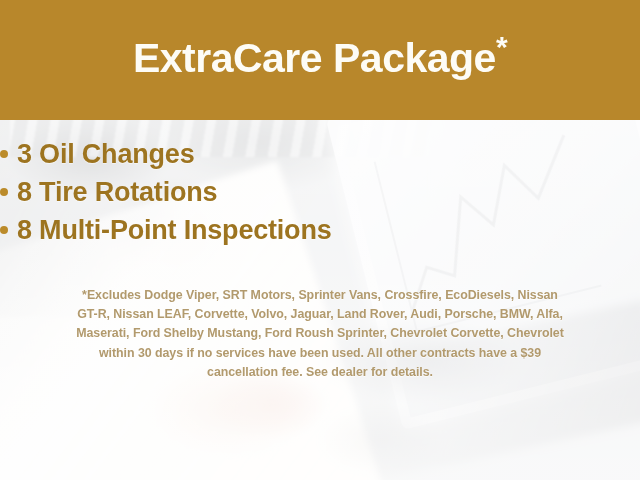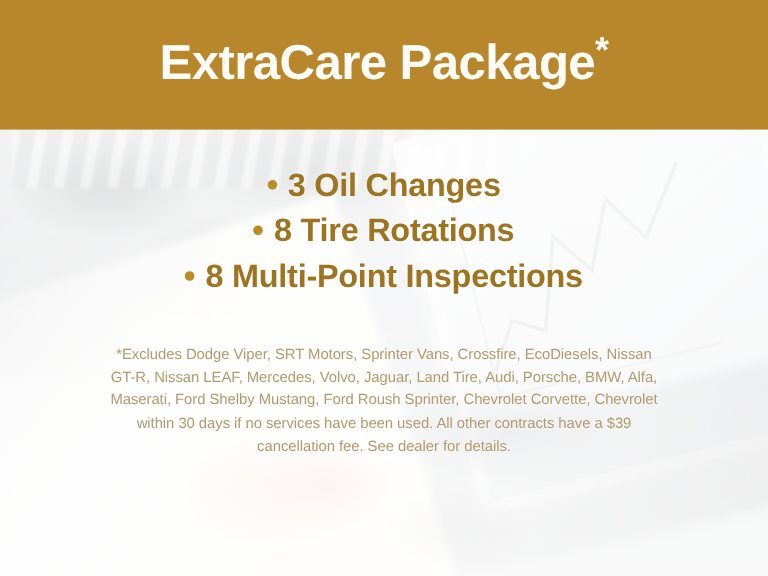--- a/index.html
+++ b/index.html
@@ -147,21 +147,21 @@
     inset: 0;
     background: linear-gradient(180deg, rgba(255,255,255,.40) 0%, rgba(255,255,255,.25) 35%, rgba(255,255,255,.48) 100%);
   }
 
   
   .header-bar {
     position: absolute;
     left: 0;
     top: 0;
     width: 640px;
-    height: 108px;
+    height: 120px;
     background: #b8872b;
     z-index: 5;
     display: flex;
     align-items: center;
     justify-content: center;
   }
   .header-title {
     color: #fdfcf6;
     font-size: 41px;
     font-weight: bold;
@@ -176,21 +176,20 @@
     line-height: 0;
   }
 
   
   .benefits {
     position: absolute;
     left: 0;
     top: 135px;
     width: 640px;
     z-index: 6;
-    text-align: center;
   }
   .benefit-item {
     display: block;
     color: #9d7420;
     font-size: 27px;
     font-weight: bold;
     line-height: 38px;
     letter-spacing: -.2px;
     white-space: nowrap;
     text-shadow: 0 1px 1px rgba(255,255,255,.55);
@@ -214,21 +213,21 @@
     width: 640px;
     z-index: 6;
     text-align: center;
     padding: 0 24px;
     box-sizing: border-box;
   }
   .disclaimer-line {
     display: block;
     color: #b29a6d;
     font-size: 12.4px;
-    font-weight: normal;
+    font-weight: bold;
     line-height: 19.2px;
     letter-spacing: -.05px;
     white-space: nowrap;
     text-shadow: 0 1px 0 rgba(255,255,255,.6);
   }
 </style>
 </head>
 <body>
 
 <div id="promo-card">
@@ -259,19 +258,19 @@
   </div>
 
   <div class="benefits">
     <div class="benefit-item"><span class="dot"></span><span>3 Oil Changes</span></div>
     <div class="benefit-item"><span class="dot"></span><span>8 Tire Rotations</span></div>
     <div class="benefit-item"><span class="dot"></span><span>8 Multi-Point Inspections</span></div>
   </div>
 
   <div class="disclaimer">
     <span class="disclaimer-line">*Excludes Dodge Viper, SRT Motors, Sprinter Vans, Crossfire, EcoDiesels, Nissan</span>
-    <span class="disclaimer-line">GT-R, Nissan LEAF, Mercedes, Volvo, Jaguar, Land Tire, Audi, Porsche, BMW, Alfa,</span>
+    <span class="disclaimer-line">GT-R, Nissan LEAF, Corvette, Volvo, Jaguar, Land Rover, Audi, Porsche, BMW, Alfa,</span>
     <span class="disclaimer-line">Maserati, Ford Shelby Mustang, Ford Roush Sprinter, Chevrolet Corvette, Chevrolet</span>
     <span class="disclaimer-line">within 30 days if no services have been used. All other contracts have a $39</span>
     <span class="disclaimer-line">cancellation fee. See dealer for details.</span>
   </div>
 
 </div>
 
 </body></html>

